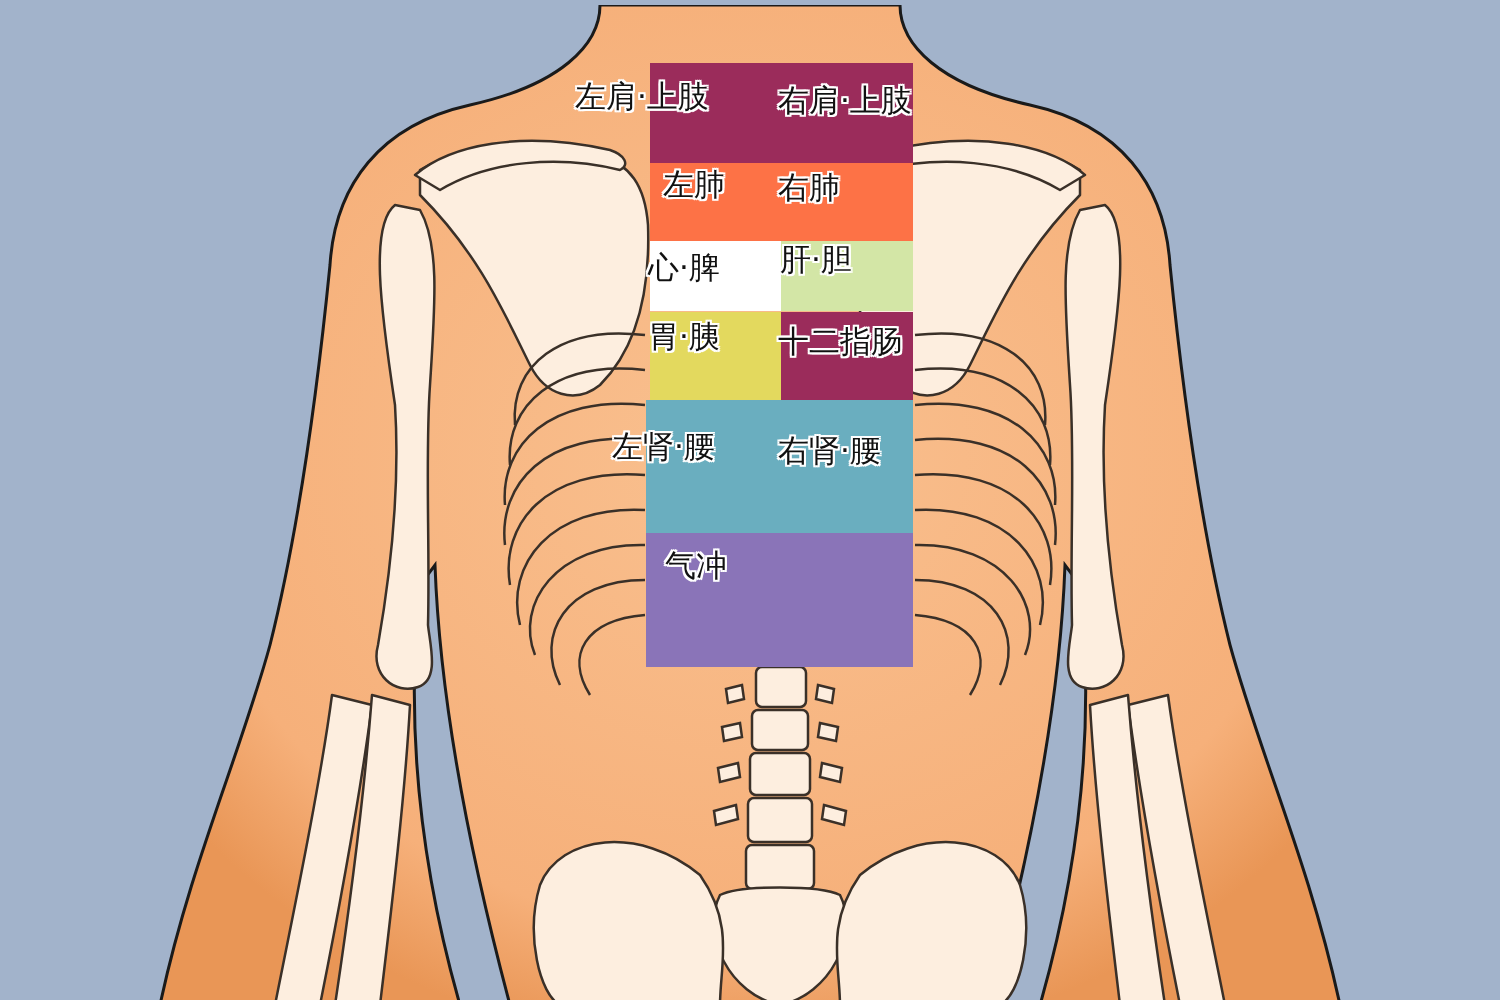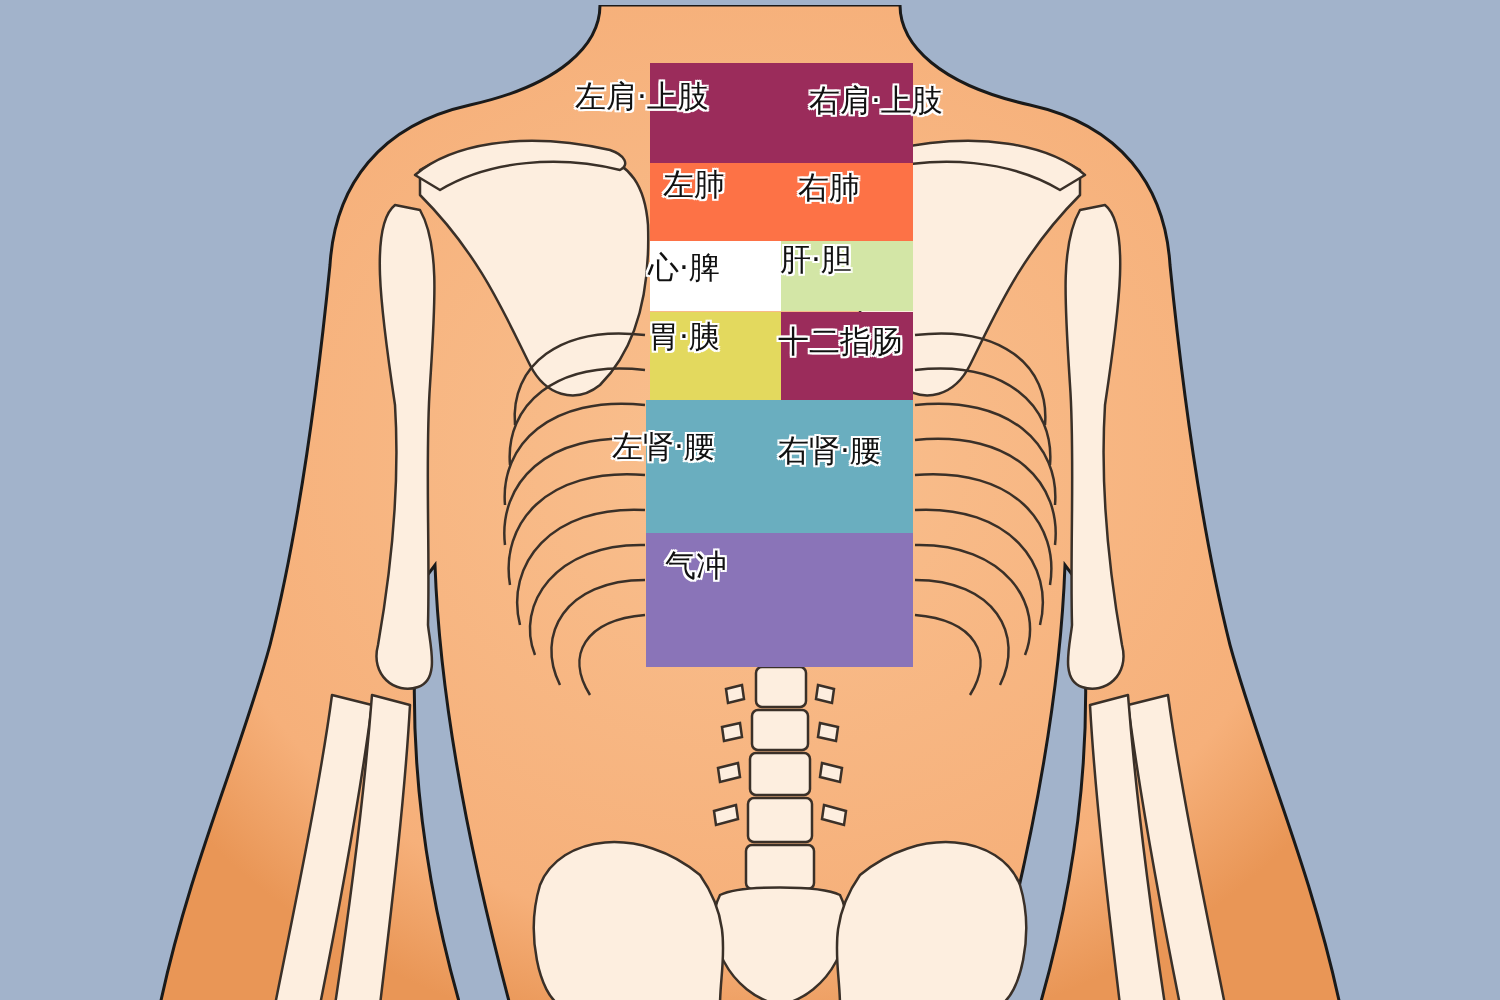--- a/index.html
+++ b/index.html
@@ -112,23 +112,23 @@
   <div id="zones-layer">
       <div class="zone" style="left: 650px; top: 58px; width: 263px; height: 100px; background: rgb(155, 44, 91);"></div>
       <div class="zone" style="left: 650px; top: 158px; width: 263px; height: 78px; background: rgb(253, 114, 70);"></div>
       <div class="zone" style="left: 650px; top: 236px; width: 131px; height: 70px; background: rgb(255, 255, 255);"></div>
       <div class="zone" style="left: 781px; top: 236px; width: 132px; height: 70px; background: rgb(211, 230, 166);"></div>
       <div class="zone" style="left: 650px; top: 307px; width: 131px; height: 88px; background: rgb(227, 217, 94);"></div>
       <div class="zone" style="left: 781px; top: 307px; width: 132px; height: 88px; background: rgb(155, 44, 91);"></div>
       <div class="zone" style="left: 646px; top: 395px; width: 267px; height: 133px; background: rgb(106, 174, 191);"></div>
       <div class="zone" style="left: 646px; top: 528px; width: 267px; height: 134px; background: rgb(138, 116, 184);"></div>
       <span class="label" style="left: 575px; top: 73px;">左肩·上肢</span>
-      <span class="label" style="left: 778px; top: 77px; margin-left: 31px;">右肩·上肢</span>
+      <span class="label" style="left: 778px; top: 77px;">右肩·上肢</span>
       <span class="label" style="left: 663px; top: 164px; font-family: Liberation Mono, monospace;">左肺</span>
-      <span class="label" style="left: 778px; top: 164px; margin-left: 20px;">右肺</span>
+      <span class="label" style="left: 778px; top: 164px;">右肺</span>
       <span class="label" style="left: 648px; top: 236px; margin-top: 8px;">心·脾</span>
       <span class="label" style="left: 780px; top: 236px; text-align: center;">肝·胆</span>
       <span class="label" style="left: 648px; top: 313px;">胃·胰</span>
       <span class="label" style="left: 778px; top: 318px;">十二指肠</span>
       <span class="label" style="left: 612px; top: 423px;">左肾·腰</span>
       <span class="label" style="left: 778px; top: 427px;">右肾·腰</span>
       <span class="label" style="left: 665px; top: 542px;">气冲</span>
     </div>
 </div>
 

